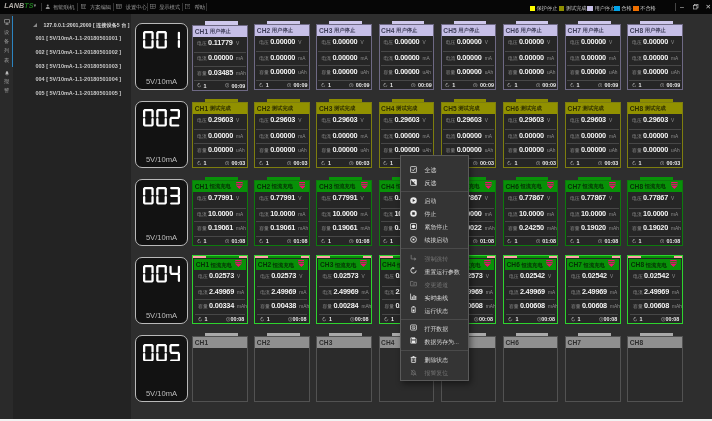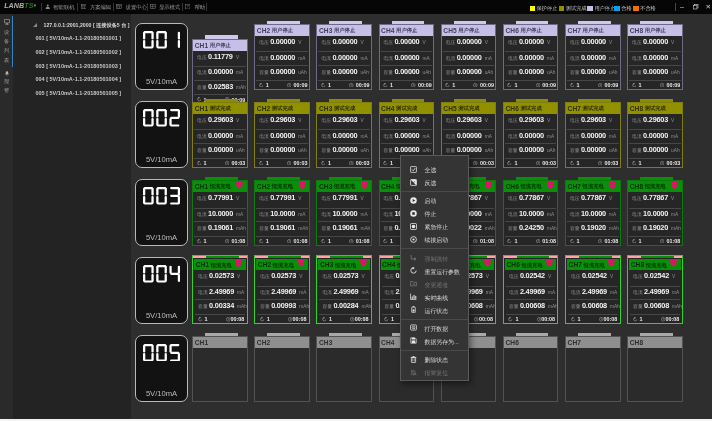--- a/index.html
+++ b/index.html
@@ -156,41 +156,41 @@
         <rect x="21.6" y="0.7" width="2.3" height="7.9" rx="1.1" fill="#fff"></rect>
         <rect x="21.6" y="9.0" width="2.3" height="7.9" rx="1.1" fill="#fff"></rect>
         <rect x="13.9" y="15.4" width="9.3" height="2.2" rx="1.1" fill="#fff"></rect>
         <rect x="13.2" y="9.0" width="2.3" height="7.9" rx="1.1" fill="#fff"></rect>
         <rect x="13.2" y="0.7" width="2.3" height="7.9" rx="1.1" fill="#fff"></rect>
         <rect x="34.8" y="0.7" width="2.3" height="7.9" rx="1.1" fill="#fff"></rect>
         <rect x="34.8" y="9.0" width="2.3" height="7.9" rx="1.1" fill="#fff"></rect>
       </svg>
       <div class="bm">5V/10mA</div>
     </div>
-    <div class="card" style="left:192.1px;top:35px">
+    <div class="card" style="left:192.1px;top:21px">
       <div class="tab" style="background:#cfc8ec"></div>
       <div class="cm" style="border-color:#6e6984">
         <div class="hd" style="background:#c6bfe7;color:#3f3f5a">
           <b>CH1</b>
           <span class="hst">用户停止</span>
           <span class="shld"></span>
         </div>
         <div class="vr vr1">
           <span class="lb">电压</span>
           <span class="vl">0.11779</span>
           <span class="un">V</span>
         </div>
         <div class="vr vr2">
           <span class="lb">电流</span>
           <span class="vl">0.00000</span>
           <span class="un">mA</span>
         </div>
         <div class="vr vr3">
           <span class="lb">容量</span>
-          <span class="vl">0.02583</span>
+          <span class="vl">0.03485</span>
           <span class="un">mAh</span>
         </div>
         <div class="bs">
           <svg width="6" height="6" viewBox="0 0 12 12" style="display:block">
             <path d="M6 1.6 A4.4 4.4 0 1 0 10.4 6" fill="none" stroke="#a8a8a8" stroke-width="1.5"></path>
             <path d="M3.6 0 L8 1.8 L4.2 4.4 Z" fill="#a8a8a8"></path>
           </svg>
           <span class="cnt">1</span>
           <span class="ck">
             <svg width="6" height="6" viewBox="0 0 12 12" style="display:block">
@@ -1276,21 +1276,21 @@
           <span class="vl">0.02573</span>
           <span class="un">V</span>
         </div>
         <div class="vr vr2">
           <span class="lb">电流</span>
           <span class="vl">2.49969</span>
           <span class="un">mA</span>
         </div>
         <div class="vr vr3">
           <span class="lb">容量</span>
-          <span class="vl">0.00993</span>
+          <span class="vl">0.00438</span>
           <span class="un">mAh</span>
         </div>
         <div class="bs">
           <svg width="6" height="6" viewBox="0 0 12 12" style="display:block">
             <path d="M6 1.6 A4.4 4.4 0 1 0 10.4 6" fill="none" stroke="#a8a8a8" stroke-width="1.5"></path>
             <path d="M3.6 0 L8 1.8 L4.2 4.4 Z" fill="#a8a8a8"></path>
           </svg>
           <span class="cnt">1</span>
           <span class="ck">
             <svg width="6" height="6" viewBox="0 0 12 12" style="display:block">

